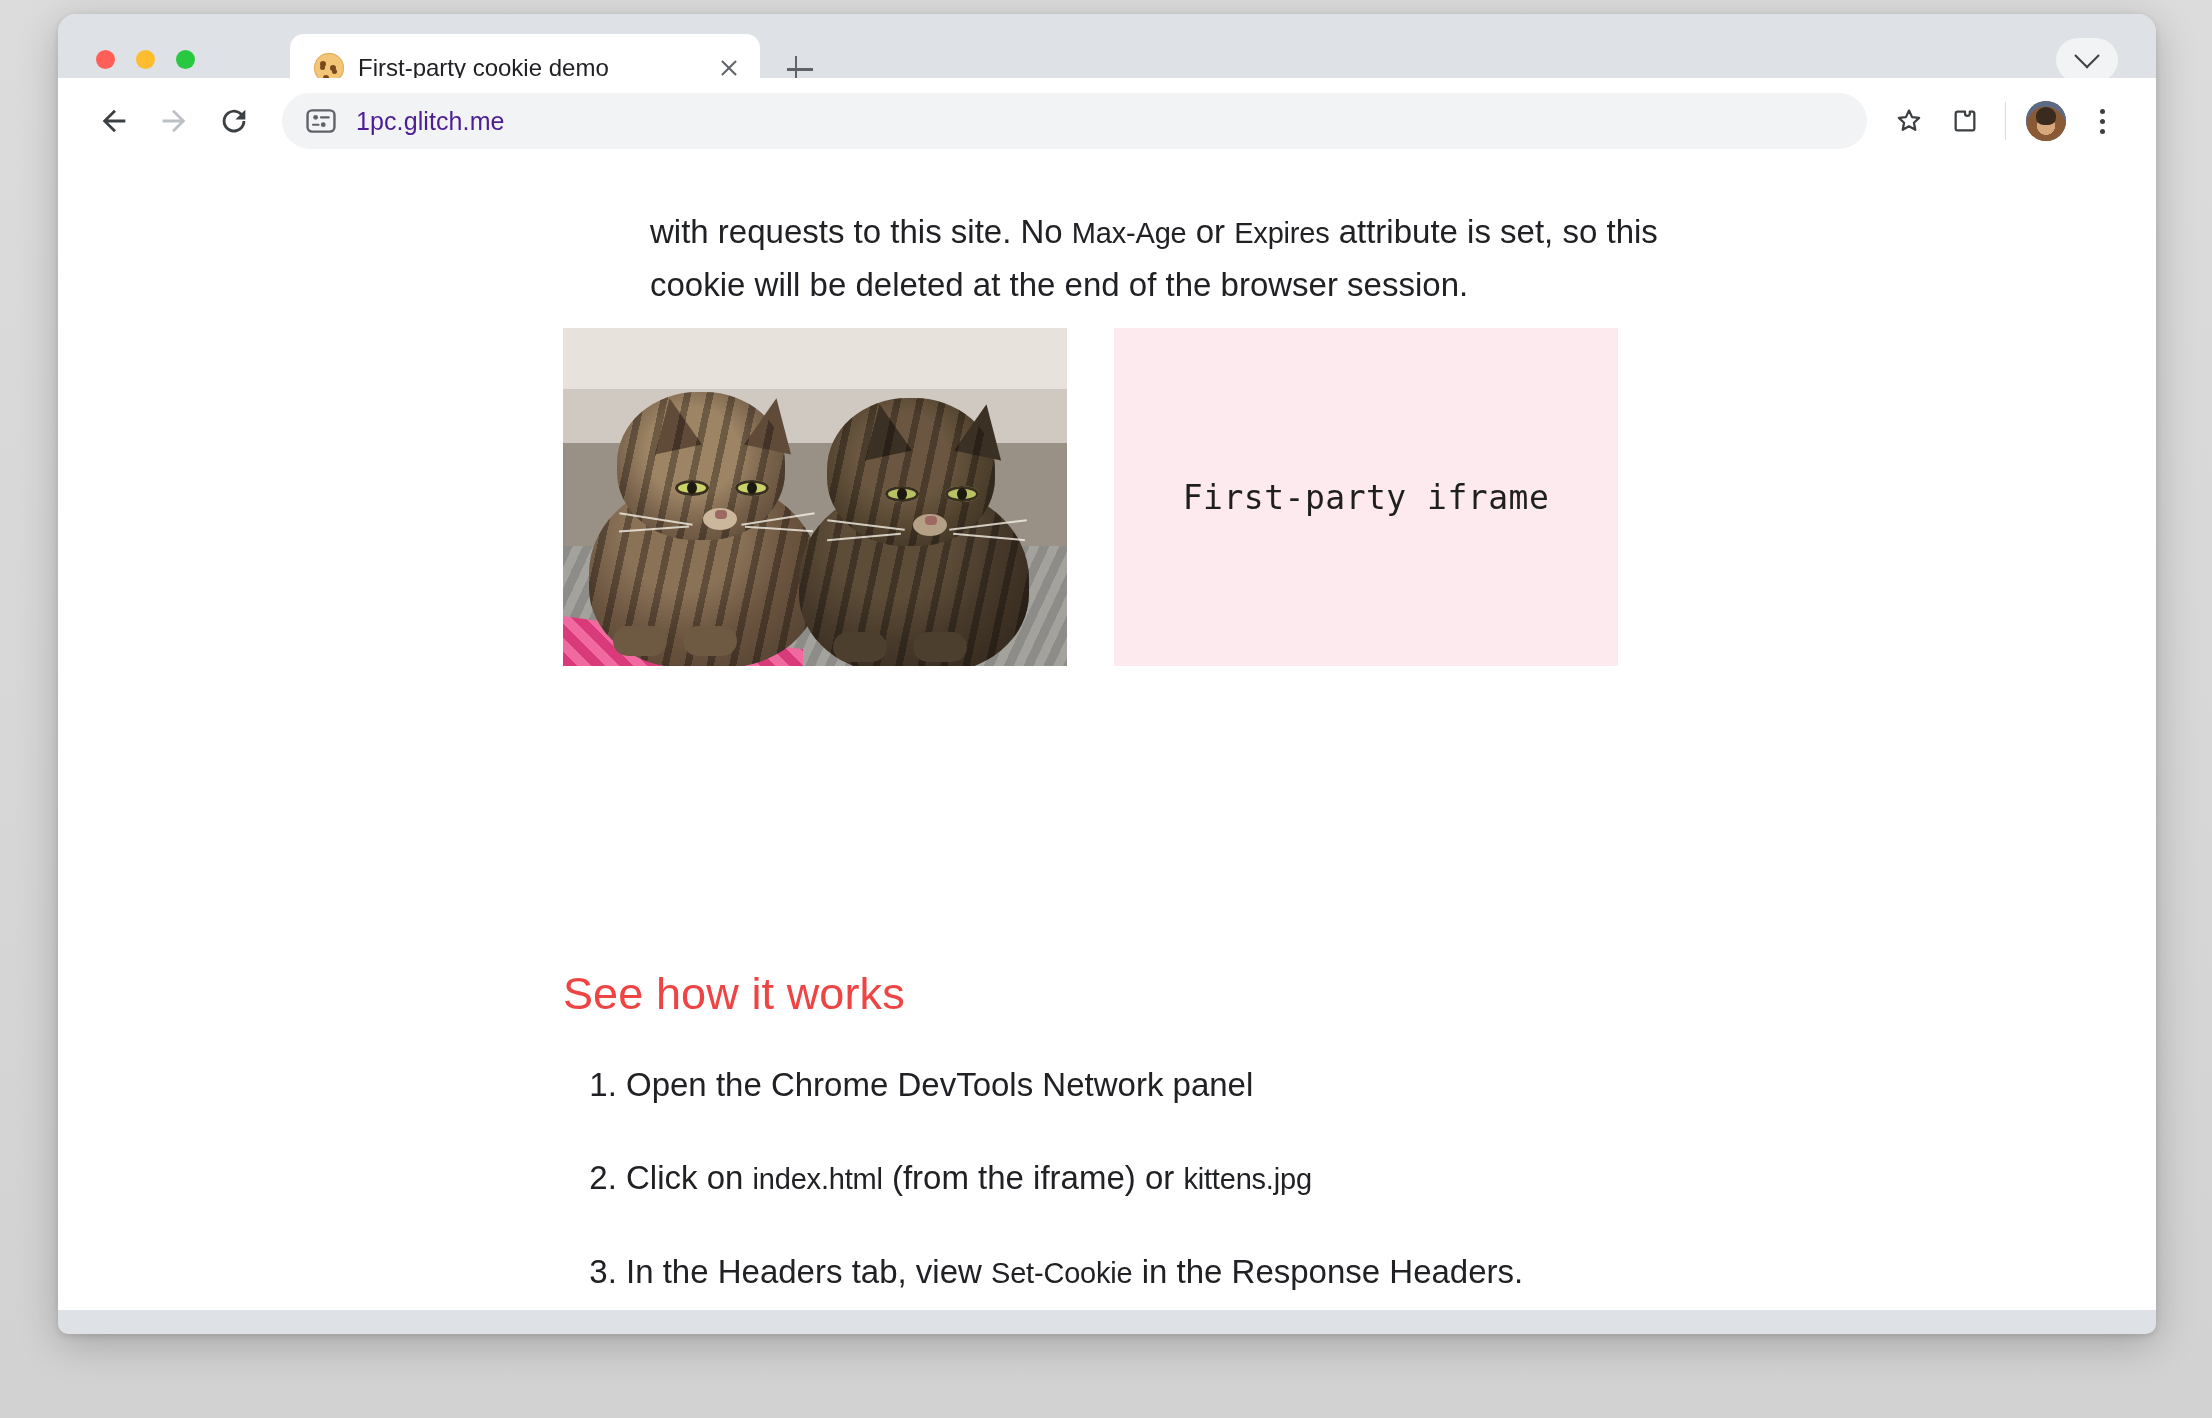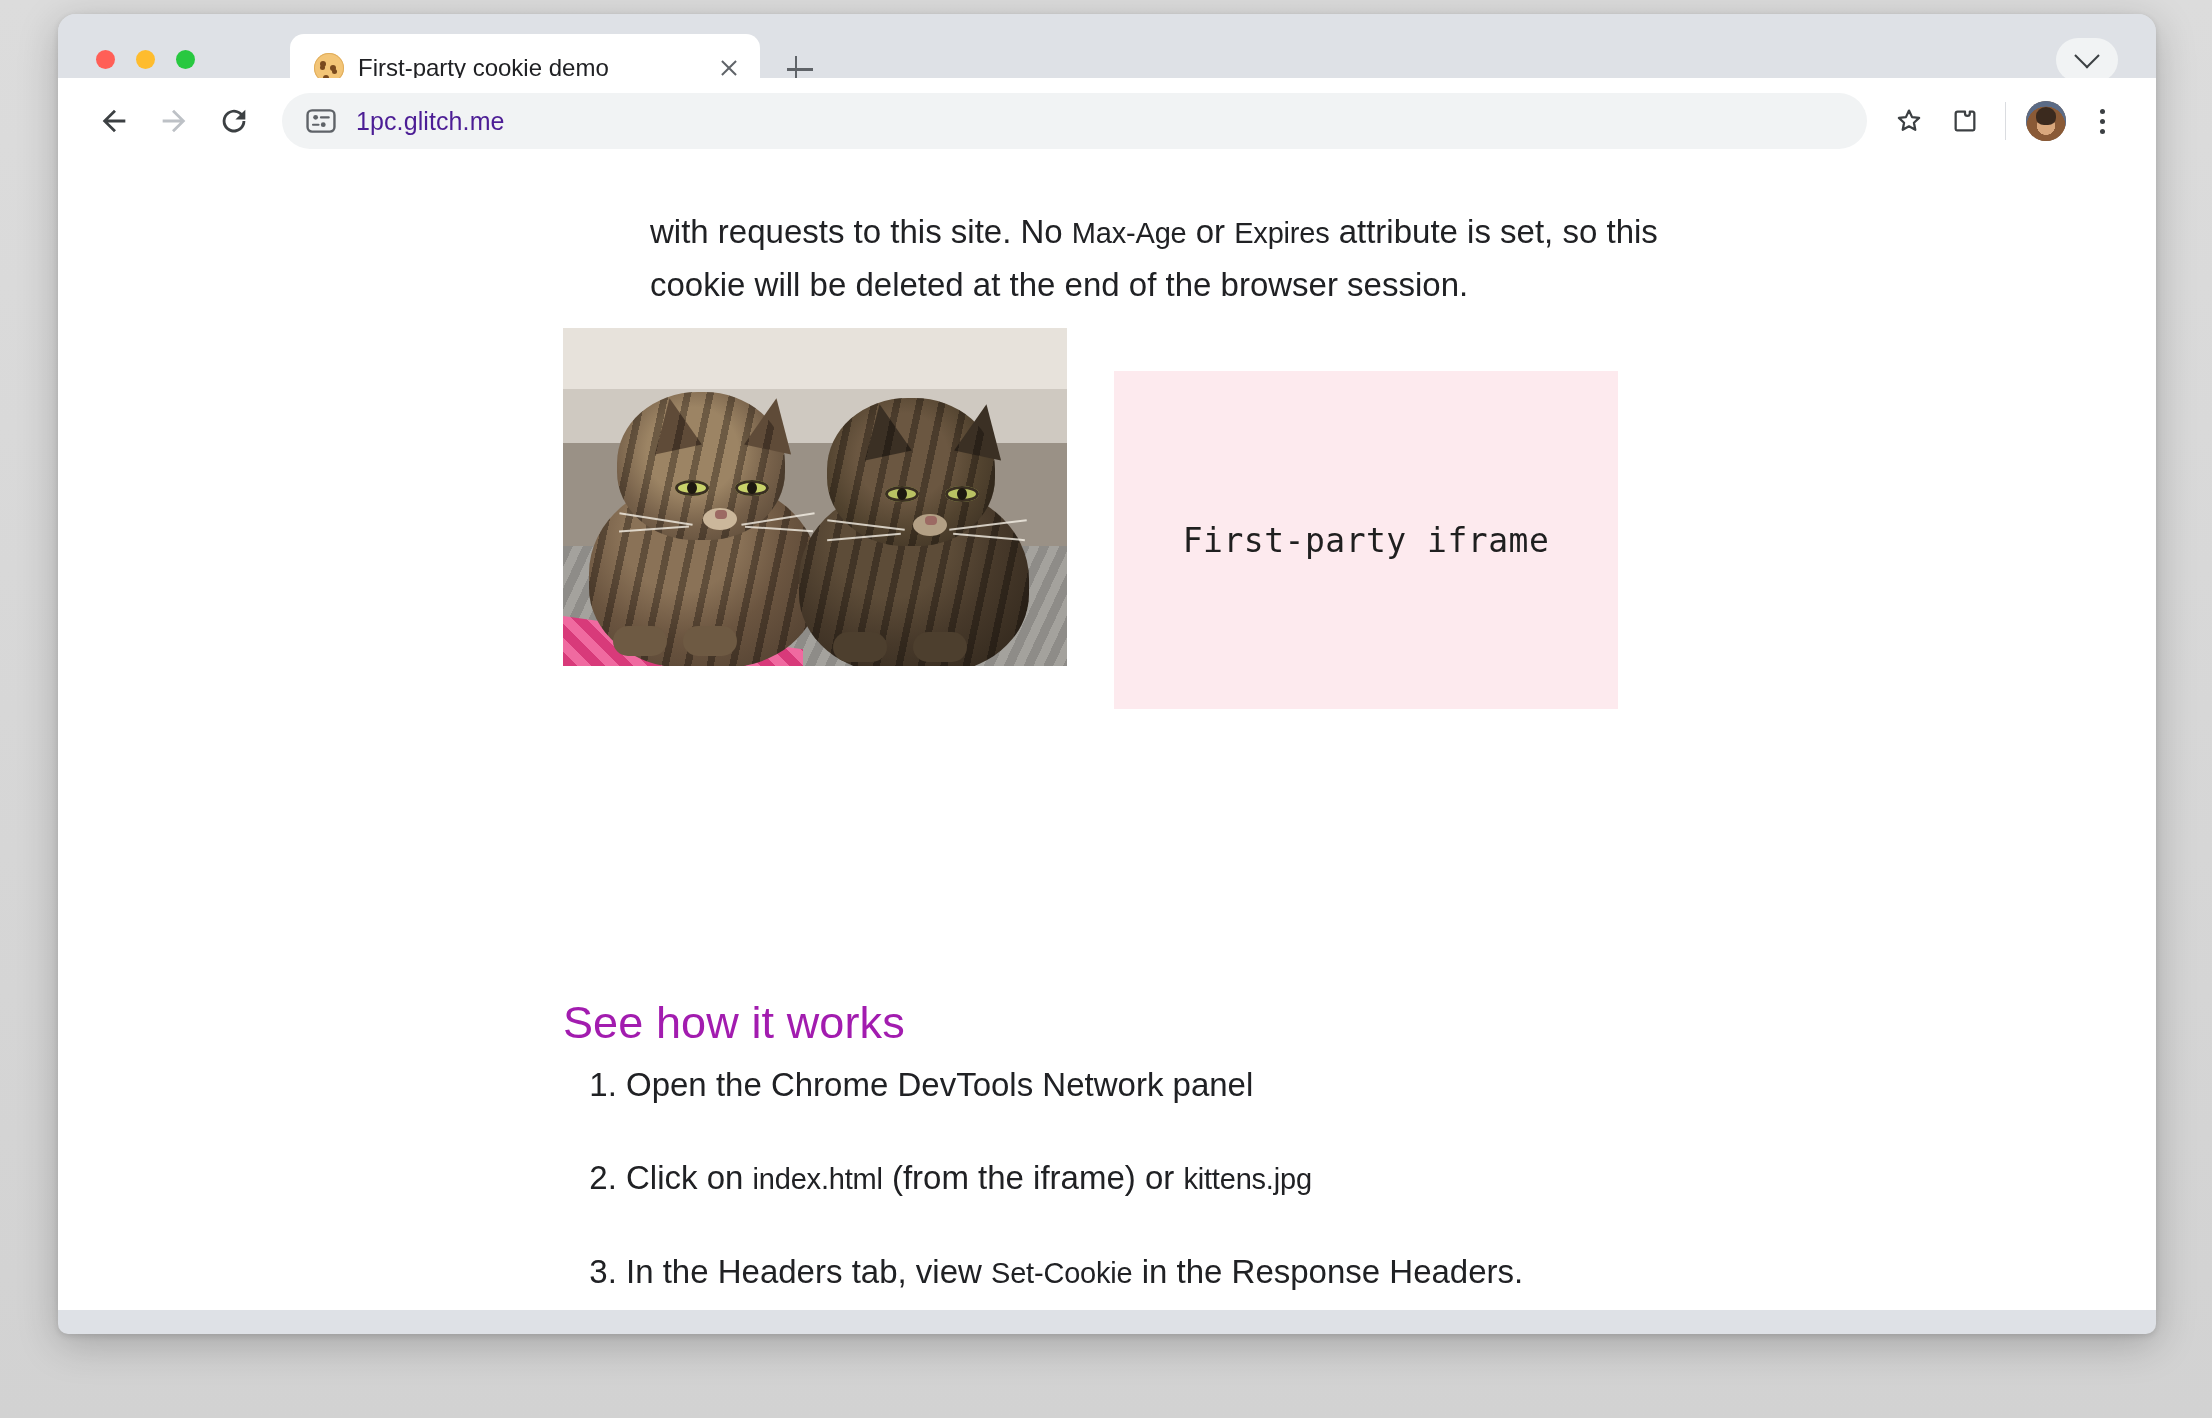--- a/index.html
+++ b/index.html
@@ -284,37 +284,36 @@
   }
   .paw { position:absolute; width: 54px; height: 30px; border-radius: 26px; background: #6e5a43; bottom: 2px; }
 
   .iframe-box {
     width: 504px;
     height: 338px;
     background: #fdeaee;
     display: flex;
     align-items: center;
     justify-content: center;
-    margin-top: 43px;
   }
   .iframe-label {
     font-family: "DejaVu Sans Mono", "Liberation Mono", monospace;
     font-size: 33px;
     color: #1f1f1f;
     letter-spacing: 0.5px;
   }
 
   h2.section {
     position: absolute;
     left: 505px;
-    top: 833px;
+    top: 804px;
     margin: 0;
     font-size: 45px;
     font-weight: 400;
-    color: #a21caf;
+    color: #ef4444;
     letter-spacing: 0.1px;
   }
 
   ol.steps {
     position: absolute;
     left: 505px;
     top: 894px;
     width: 1240px;
     margin: 0;
     padding-left: 63px;

